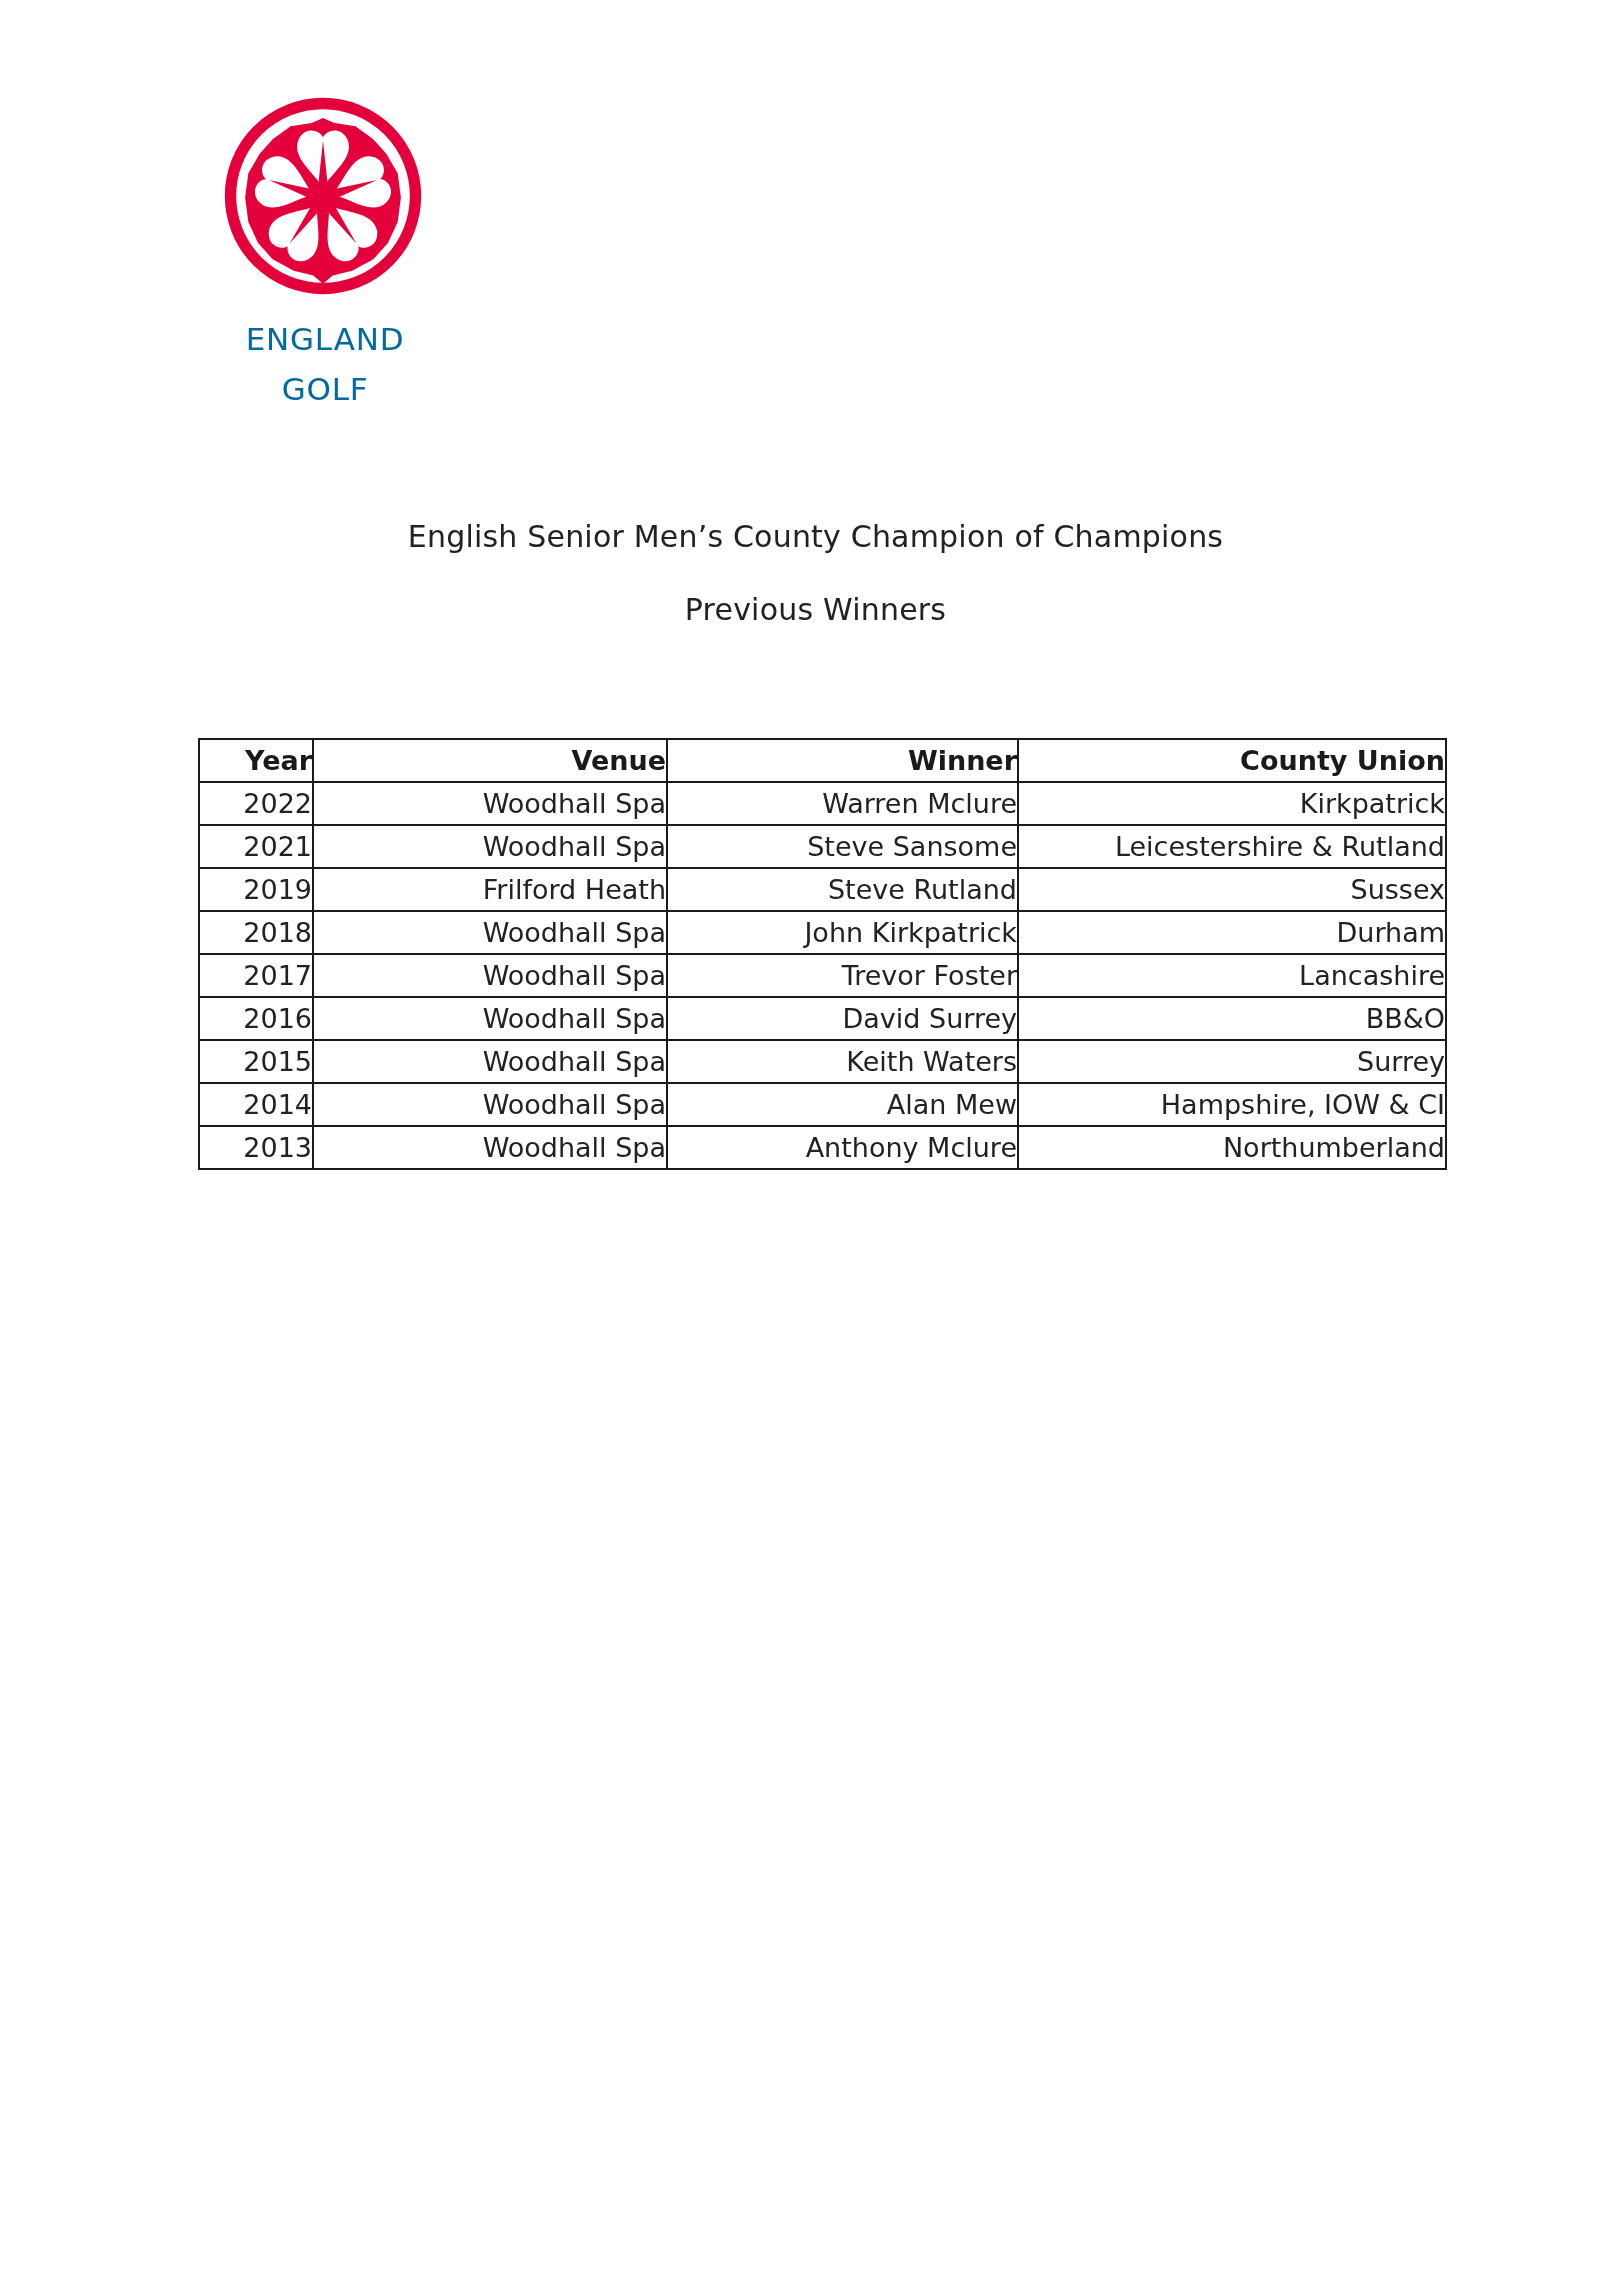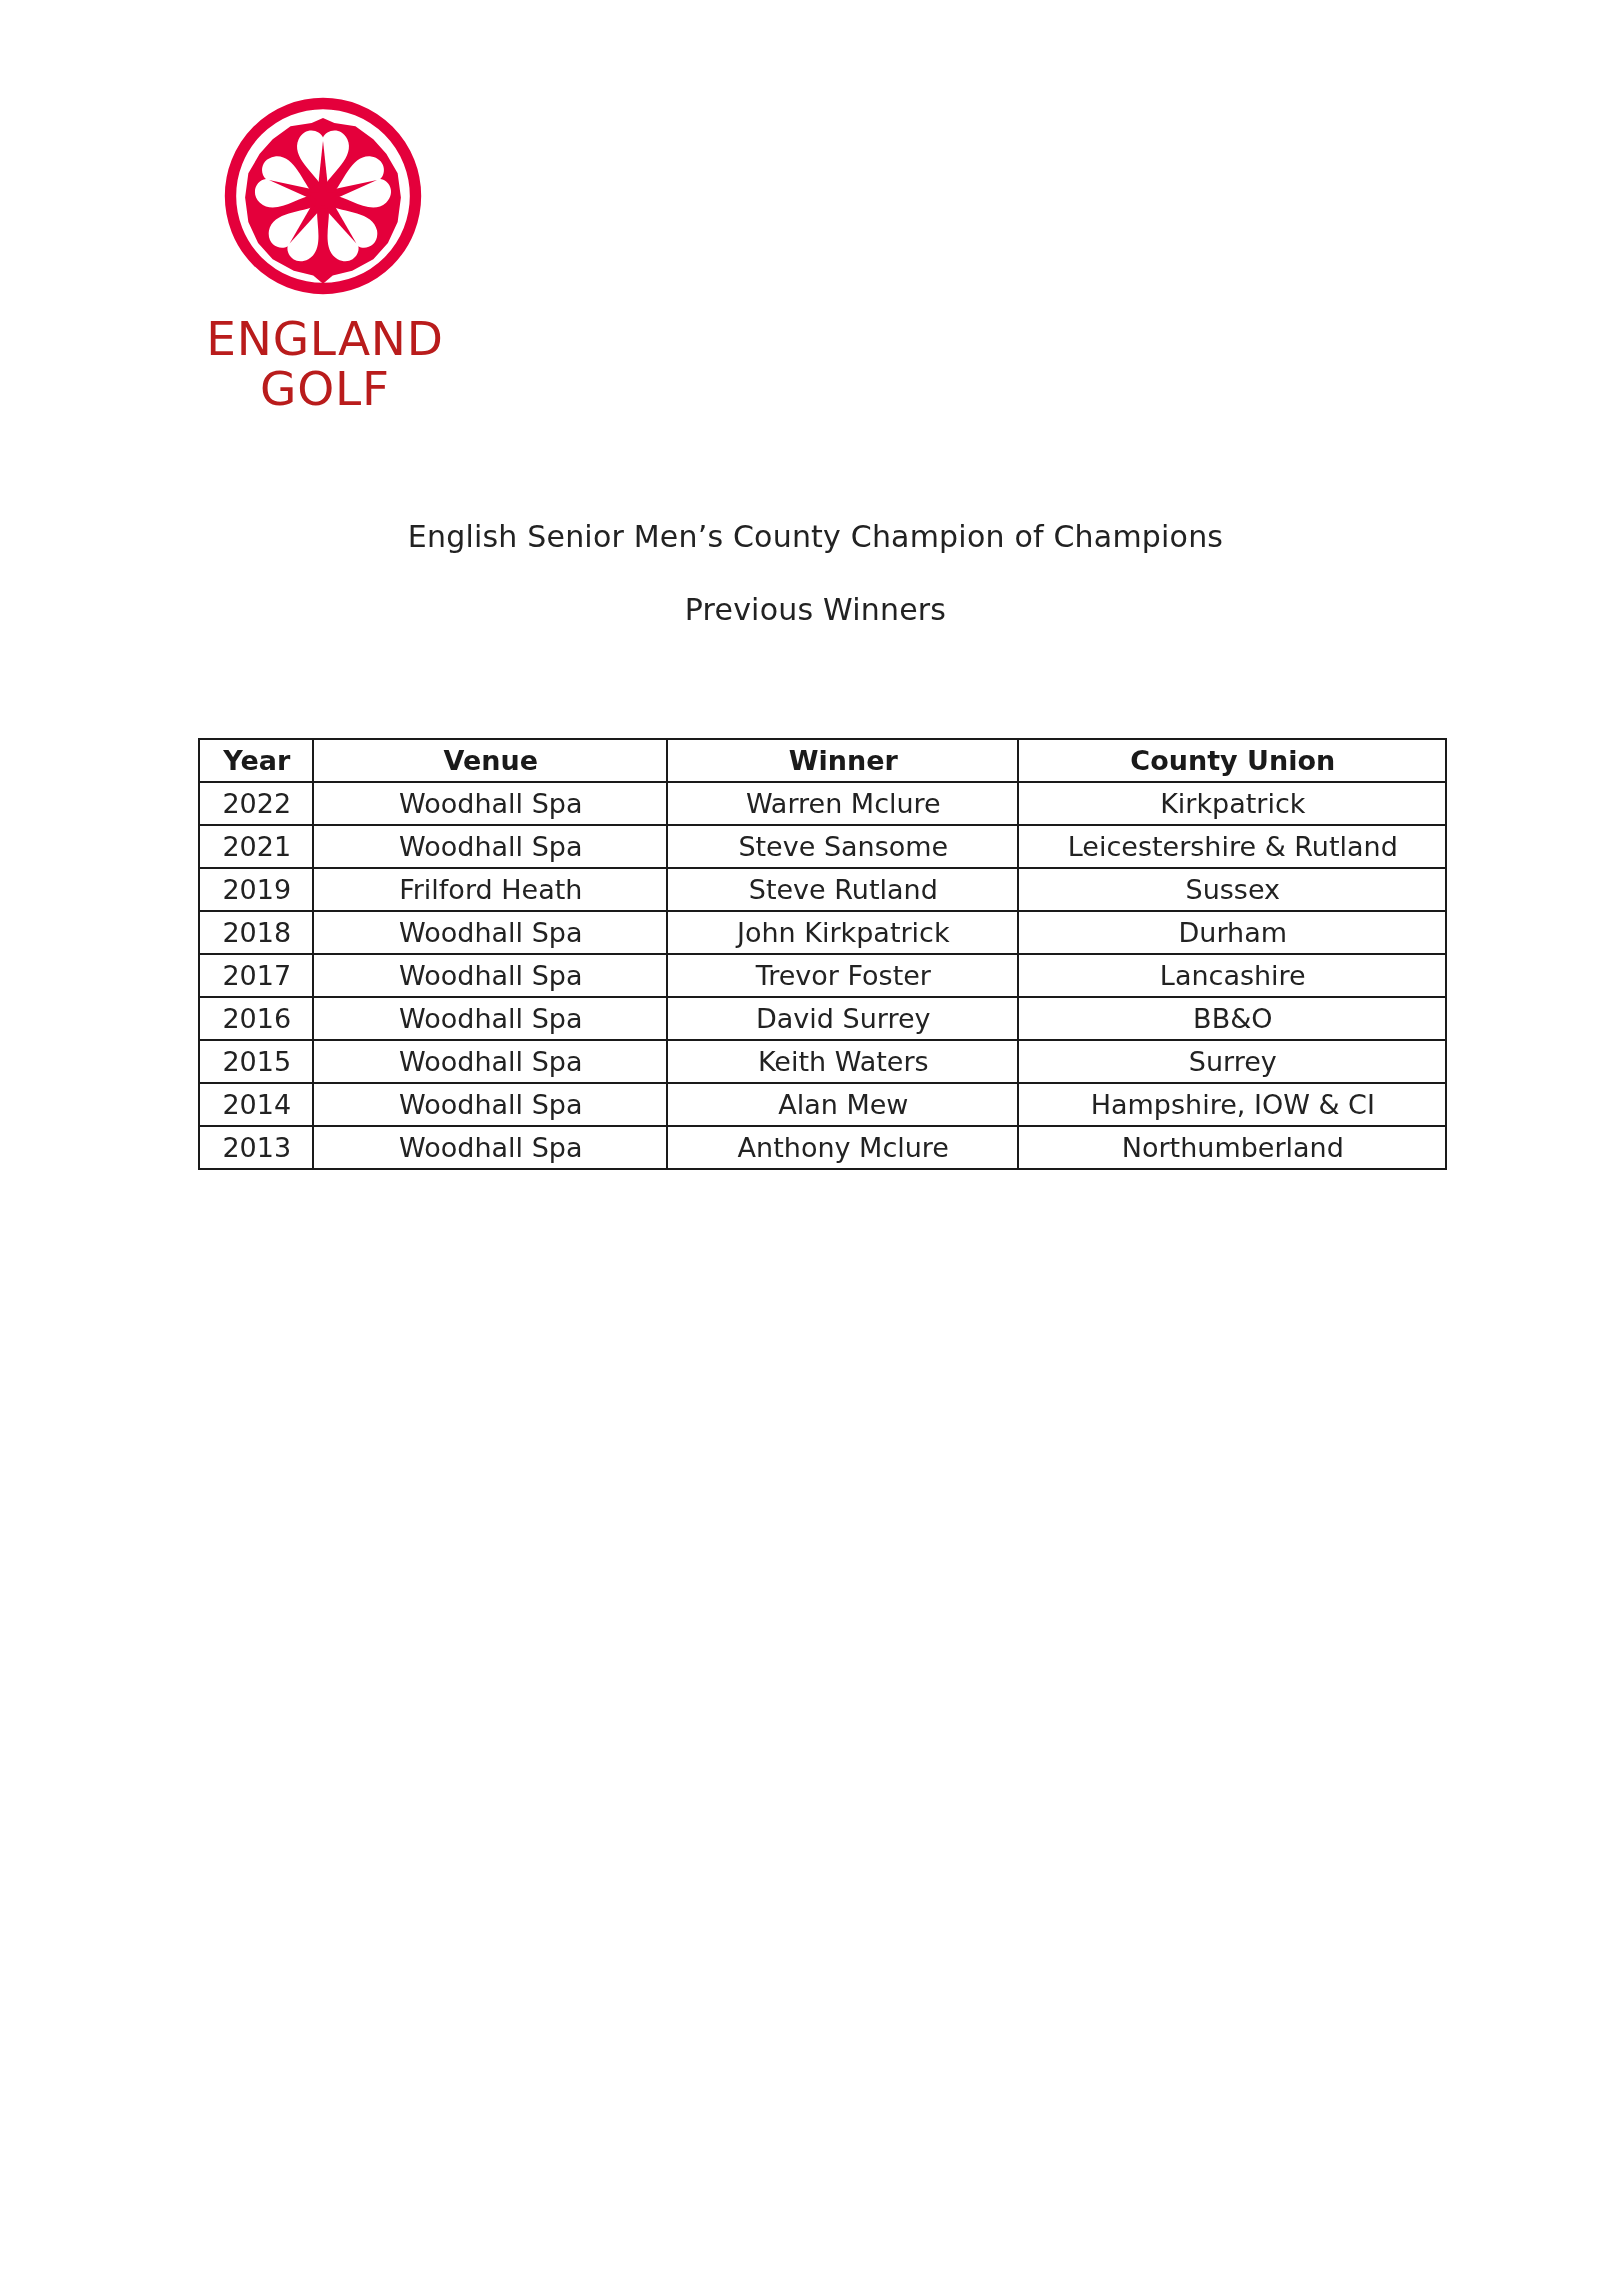--- a/index.html
+++ b/index.html
@@ -1,30 +1,30 @@
 <!DOCTYPE html>
 <html style="font-size:13px"><head>
 <meta charset="utf-8">
 <style>
   html, body { margin: 0; padding: 0; background: #ffffff; }
   body { width: 1623px; height: 2295px; position: relative; overflow: hidden;
          font-family: "DejaVu Sans", sans-serif; color: #1a1a1a; }
   .logo { position: absolute; left: 195px; top: 97px; width: 260px; }
   .logo-mark { position: absolute; left: 29px; top: 0; width: 198px; height: 198px; }
   .logo-text { position: absolute; left: 0; top: 217px; width: 260px; text-align: center;
-               font-family: "DejaVu Sans", sans-serif; font-weight: 500; color: #b91c1c;
-               font-size: 47px; line-height: 50px; letter-spacing: 0.8px; }
+               font-family: "DejaVu Sans", sans-serif; font-weight: 500; color: #0369a1;
+               font-size: 31px; line-height: 50px; letter-spacing: 0.8px; }
   .title { position: absolute; left: 0; width: 1631px; text-align: center;
            font-size: 30px; font-weight: 500; color: #222; letter-spacing: 0.2px; }
   .title.t1 { top: 519px; }
   .title.t2 { top: 592px; }
   table.winners { position: absolute; left: 198px; top: 738px; width: 1247px;
                   border-collapse: collapse; table-layout: fixed; }
   table.winners td, table.winners th { border: 2.4px solid #1a1a1a; height: 41px;
-        padding: 0 0 0 1.6px; font-size: 27px; text-align: center; vertical-align: middle;
+        padding: 0 0 0 1.6px; font-size: 27px; text-align: right; vertical-align: middle;
         color: #222; white-space: nowrap; font-weight: normal; }
   table.winners th { font-weight: 600; color: #1a1a1a; }
   col.c-year { width: 114px; }
   col.c-venue { width: 354px; }
   col.c-winner { width: 351px; }
   col.c-county { width: 428px; }
 </style>
 </head>
 <body>
 

